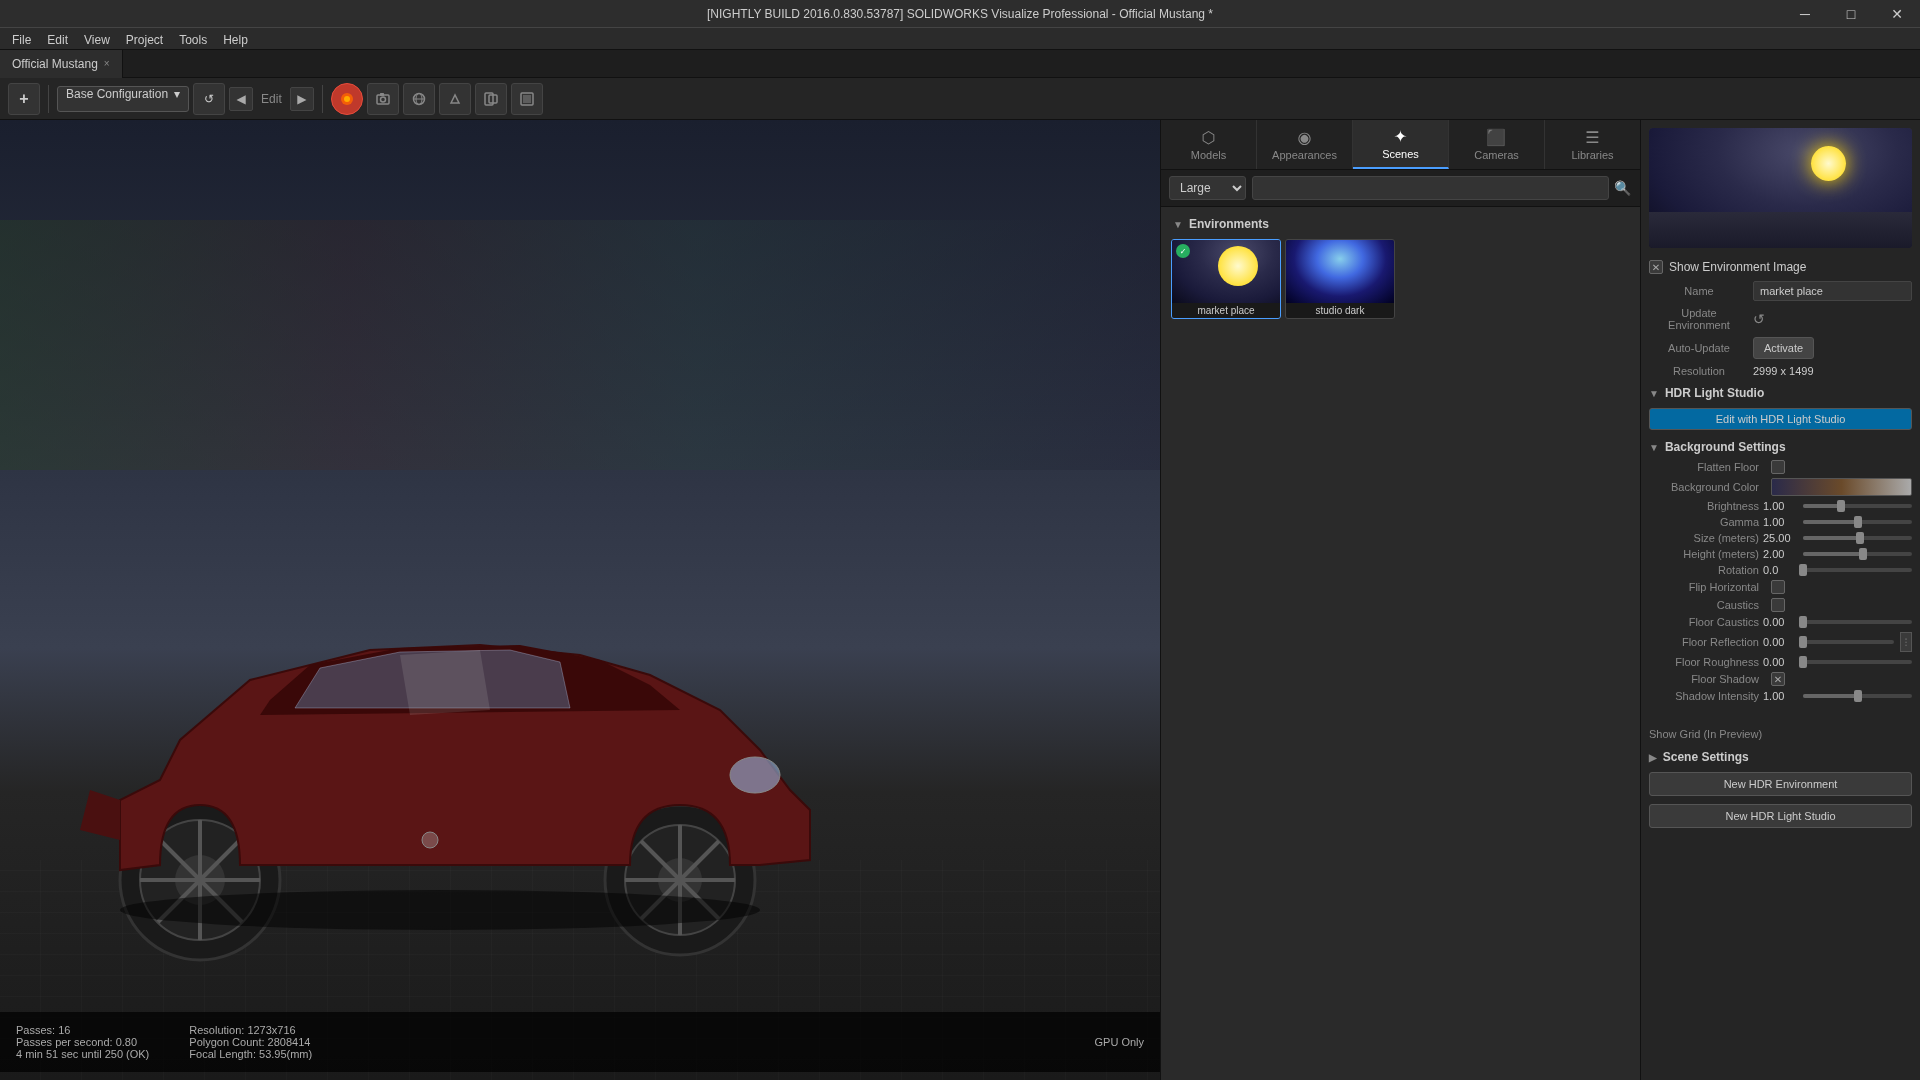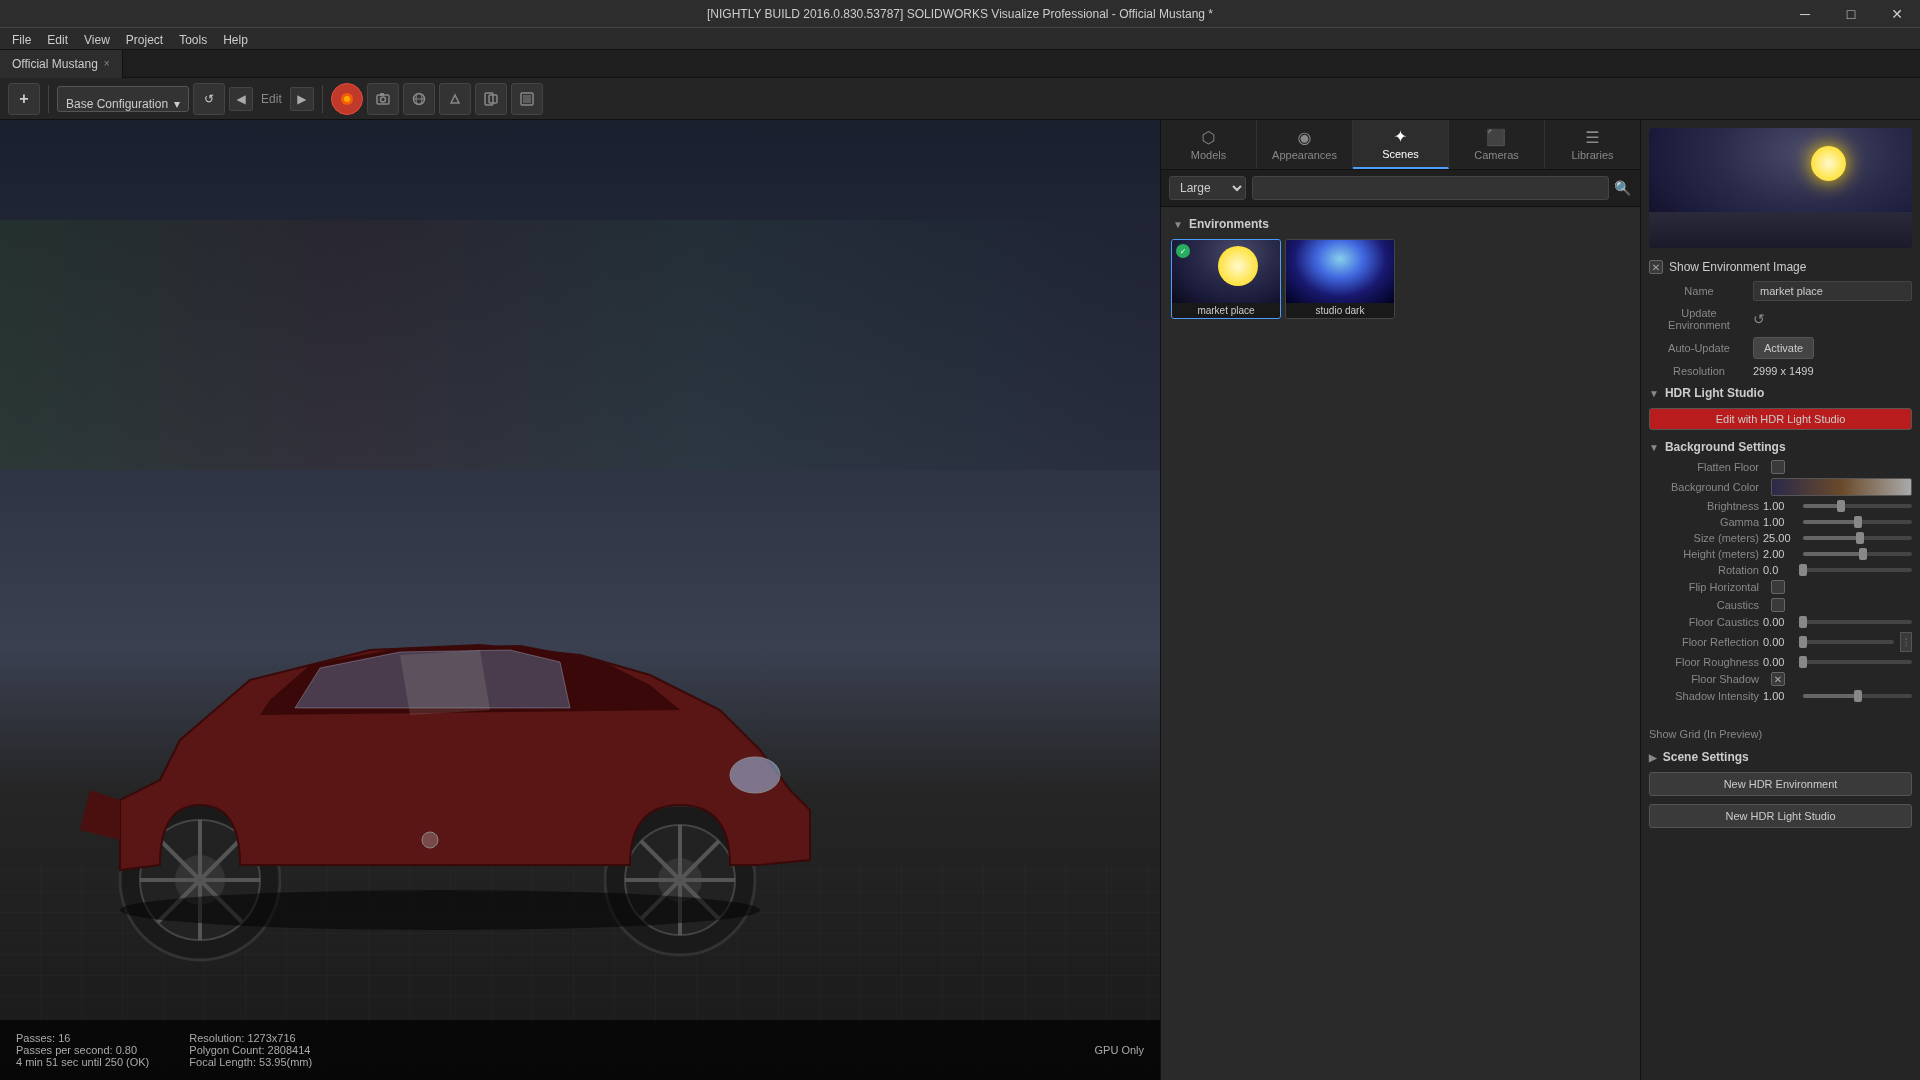--- a/index.html
+++ b/index.html
@@ -117,21 +117,21 @@
     .toolbar-separator { width: 1px; height: 28px; background: #444; margin: 0 4px; }
     .config-dropdown {
       height: 26px;
       background: #333;
       border: 1px solid #555;
       border-radius: 3px;
       color: #ccc;
       padding: 0 8px;
       font-size: 12px;
       display: flex;
-      align-items: flex-end;
+      align-items: flex-start;
       gap: 6px;
       cursor: pointer;
       min-width: 120px;
     }
     .nav-btn {
       width: 24px;
       height: 24px;
       background: #333;
       border: 1px solid #444;
       border-radius: 2px;
@@ -155,21 +155,21 @@
     #viewport {
       flex: 1;
       background: #000;
       position: relative;
       overflow: hidden;
     }
 
     
     #stats-bar {
       position: absolute;
-      bottom: 0;
+      bottom: 8px;
       left: 0;
       right: 0;
       height: 60px;
       background: rgba(0,0,0,0.7);
       display: flex;
       align-items: center;
       padding: 0 16px;
       gap: 40px;
       color: #aaa;
       font-size: 11px;
@@ -388,21 +388,21 @@
       gap: 6px;
       padding: 6px 0 4px 0;
       color: #ccc;
       font-size: 12px;
       font-weight: bold;
       cursor: pointer;
     }
 
     .hdr-edit-btn {
       width: 100%;
-      background: #b91c1c;
+      background: #0369a1;
       border: 1px solid #555;
       border-radius: 3px;
       color: #ccc;
       padding: 4px 10px;
       font-size: 11px;
       cursor: pointer;
       text-align: center;
       margin: 4px 0;
     }
 

